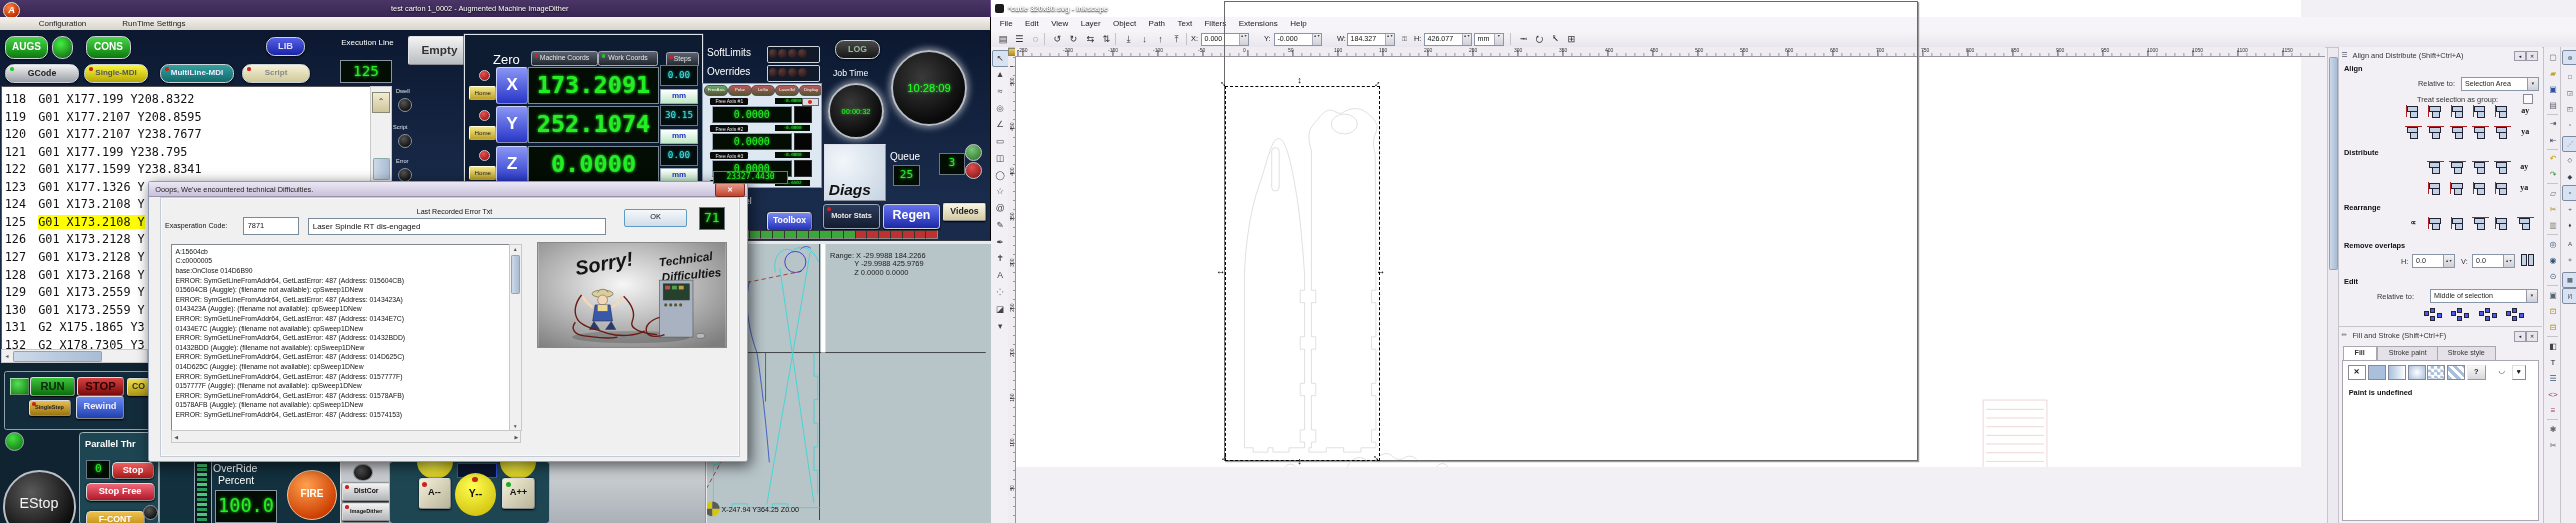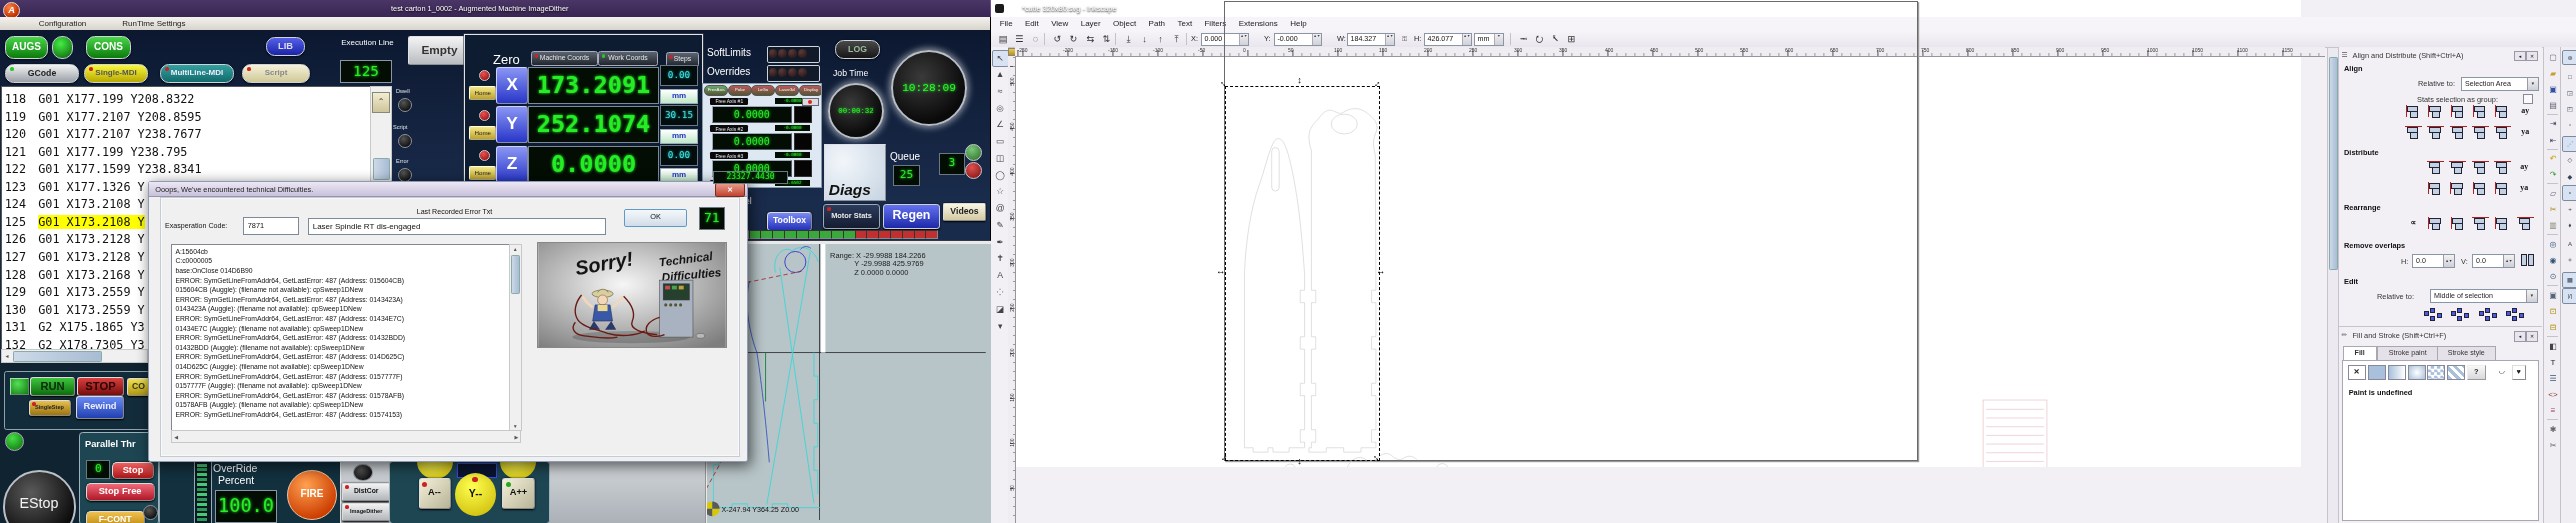--- a/index.html
+++ b/index.html
@@ -41,21 +41,21 @@
   .ledstrip{position:absolute;width:51px;height:15px;background:#101a28;border:1.2px solid #cfd4da;border-radius:1.9px;}
   .ledstrip i{display:inline-block;width:8.7px;height:8.7px;border-radius:50%;background:radial-gradient(circle at 35% 30%,#5a3a3a,#201010);margin:1.9px 0.6px;}
   
   #freeaxis{left:702px;top:83px;width:118px;height:103px;background:#dde8f2;border:0.6px solid #89a;overflow:hidden;}
   .fatab{position:absolute;top:1.2px;height:8.7px;border-radius:5px;border:0.6px solid #555;font-size:4.3px;color:#fff;text-align:center;line-height:8px;}
   .farow-label{position:absolute;background:#0a0a0a;color:#eee;font-size:5px;padding:0.6px 5px;border-radius:1.2px;}
   .fadisp{position:absolute;width:78px;height:15px;font-size:10px;line-height:15px;border:1.2px outset #9aa8b8;}
   .faminival{position:absolute;font-size:4.3px;height:6.2px;line-height:6.2px;width:35px;}
   
   .gauge{position:absolute;border-radius:50%;background:radial-gradient(circle at 40% 35%,#3a3a3a,#0a0a0a 70%);border:2.5px solid #b8bec6;box-shadow:0 0 6.2px 1.9px rgba(255,255,255,.5);}
-  .gauge span{position:absolute;width:100%;text-align:center;font-family:Liberation Mono, monospace;color:#2f2;text-shadow:0 0 3.1px #3f3;}
+  .gauge span{position:absolute;width:100%;text-align:center;font-family:Liberation Sans, sans-serif;color:#2f2;text-shadow:0 0 3.1px #3f3;}
   
   #tpanel{left:704px;top:241px;width:285px;height:282px;border:3.1px solid;border-color:#e9e9e9 #7c7c7c #7c7c7c #e9e9e9;background:#b7c4c8;box-shadow:0 0 0 0.6px #444;overflow:hidden;}
   #graystrip{left:340px;top:460px;width:364px;height:63px;background:linear-gradient(180deg,#d2d6da,#aab0b6);border:1.2px outset #e8e8e8;}
   
   #dlg{left:148px;top:181px;width:598px;height:279px;background:#f0f0f0;border:1.9px solid #8f9bb3;border-radius:2.5px;box-shadow:2.5px 3.7px 13.6px rgba(0,0,0,.6);z-index:40;}
   #dlg-title{left:0;top:0;width:100%;height:13.6px;background:linear-gradient(180deg,#ece7f4,#c8c1da);border-bottom:0.6px solid #9a93ad;}
   #dlg-x{left:566px;top:1.2px;width:28px;height:11.8px;background:linear-gradient(180deg,#e89a8a,#c0432e);border:0.6px solid #7a2a1a;border-radius:1.9px;color:#fff;font-weight:bold;text-align:center;line-height:11.2px;font-size:6.8px;}
   #dlg-frame{left:10.5px;top:15px;width:578px;height:258px;border:0.6px solid #c3cbd6;box-shadow:inset 0 0 0 0.6px #fff;}
   .dfield{position:absolute;background:#fff;border:0.6px solid #7a8a99;font-size:7.4px;color:#111;line-height:15px;padding-left:3.7px;white-space:nowrap;overflow:hidden;}
   .dlabel{position:absolute;font-size:7.1px;color:#111;white-space:nowrap;}
@@ -516,21 +516,21 @@
       </div>
     </div>
 
     <div class="abs seg segbox overlay" style="left:713px;top:171px;width:73px;height:10.5px;font-size:8px;line-height:10px;">23327.4430</div>
     <div class="abs seg segbox overlay" style="left:699px;top:207px;width:23.6px;height:21px;font-size:13px;line-height:20px;">71</div>
   </div>
 
   <div id="ink" class="abs">
     <div id="ink-title" class="abs">
       <span class="abs" style="left:3.7px;top:3.7px;width:9.3px;height:9.3px;background:#1a1a1a;border-radius:1.9px;"></span>
-      <span class="abs tbar-text" style="left:31px;top:4.3px;">*cutie 320x80.svg - Inkscape</span>
+      <span class="abs tbar-text" style="left:17px;top:4.3px;font-weight:bold;">*cutie 320x80.svg - Inkscape</span>
     </div>
     <div id="ink-menubar" class="abs">
         <div class="inkmenu" style="margin-left: 2.5px;">File</div>
         <div class="inkmenu">Edit</div>
         <div class="inkmenu">View</div>
         <div class="inkmenu">Layer</div>
         <div class="inkmenu">Object</div>
         <div class="inkmenu">Path</div>
         <div class="inkmenu">Text</div>
         <div class="inkmenu">Filters</div>
@@ -672,21 +672,21 @@
     </div>
 
     <div id="dock" class="abs">
       <div class="dock-title" style="left:13.6px;top:3.7px;">Align and Distribute (Shift+Ctrl+A)</div>
       <span class="abs" style="left:2.5px;top:3.7px;font-size:6.8px;color:#556;">☰</span>
       <div class="abs" style="left:175px;top:3.7px;width:10px;height:8.7px;border:0.6px solid #99a;background:#e8e6ec;text-align:center;font-size:5px;line-height:8px;">◂</div>
       <div class="abs" style="left:187px;top:3.7px;width:10px;height:8.7px;border:0.6px solid #99a;background:#e8e6ec;text-align:center;font-size:5px;line-height:8px;">✕</div>
       <div class="dock-bold" style="left:5px;top:17.4px;">Align</div>
       <div class="dock-title" style="left:79px;top:32px;">Relative to:</div>
       <div class="dsel" style="left:122px;top:30px;width:73px;"><span>Selection Area</span><i>▼</i></div>
-      <div class="dock-title" style="left:78px;top:48px;">Stats selection as group:</div>
+      <div class="dock-title" style="left:78px;top:48px;">Treat selection as group:</div>
       <div class="abs" style="left:184px;top:47px;width:8px;height:8px;background:#fafafa;border:0.6px solid #889;"></div>
       <div id="align-row1" class="abs" style="left:65px;top:57px;">
           <div class="micon" style="left: 0px; top: 0px;">
             <div class="r1"></div>
             <div class="r2"></div>
             <div class="lnv"></div>
           </div>
           <div class="micon" style="left: 22.3px; top: 0px;">
             <div class="r1"></div>
             <div class="r2"></div>

